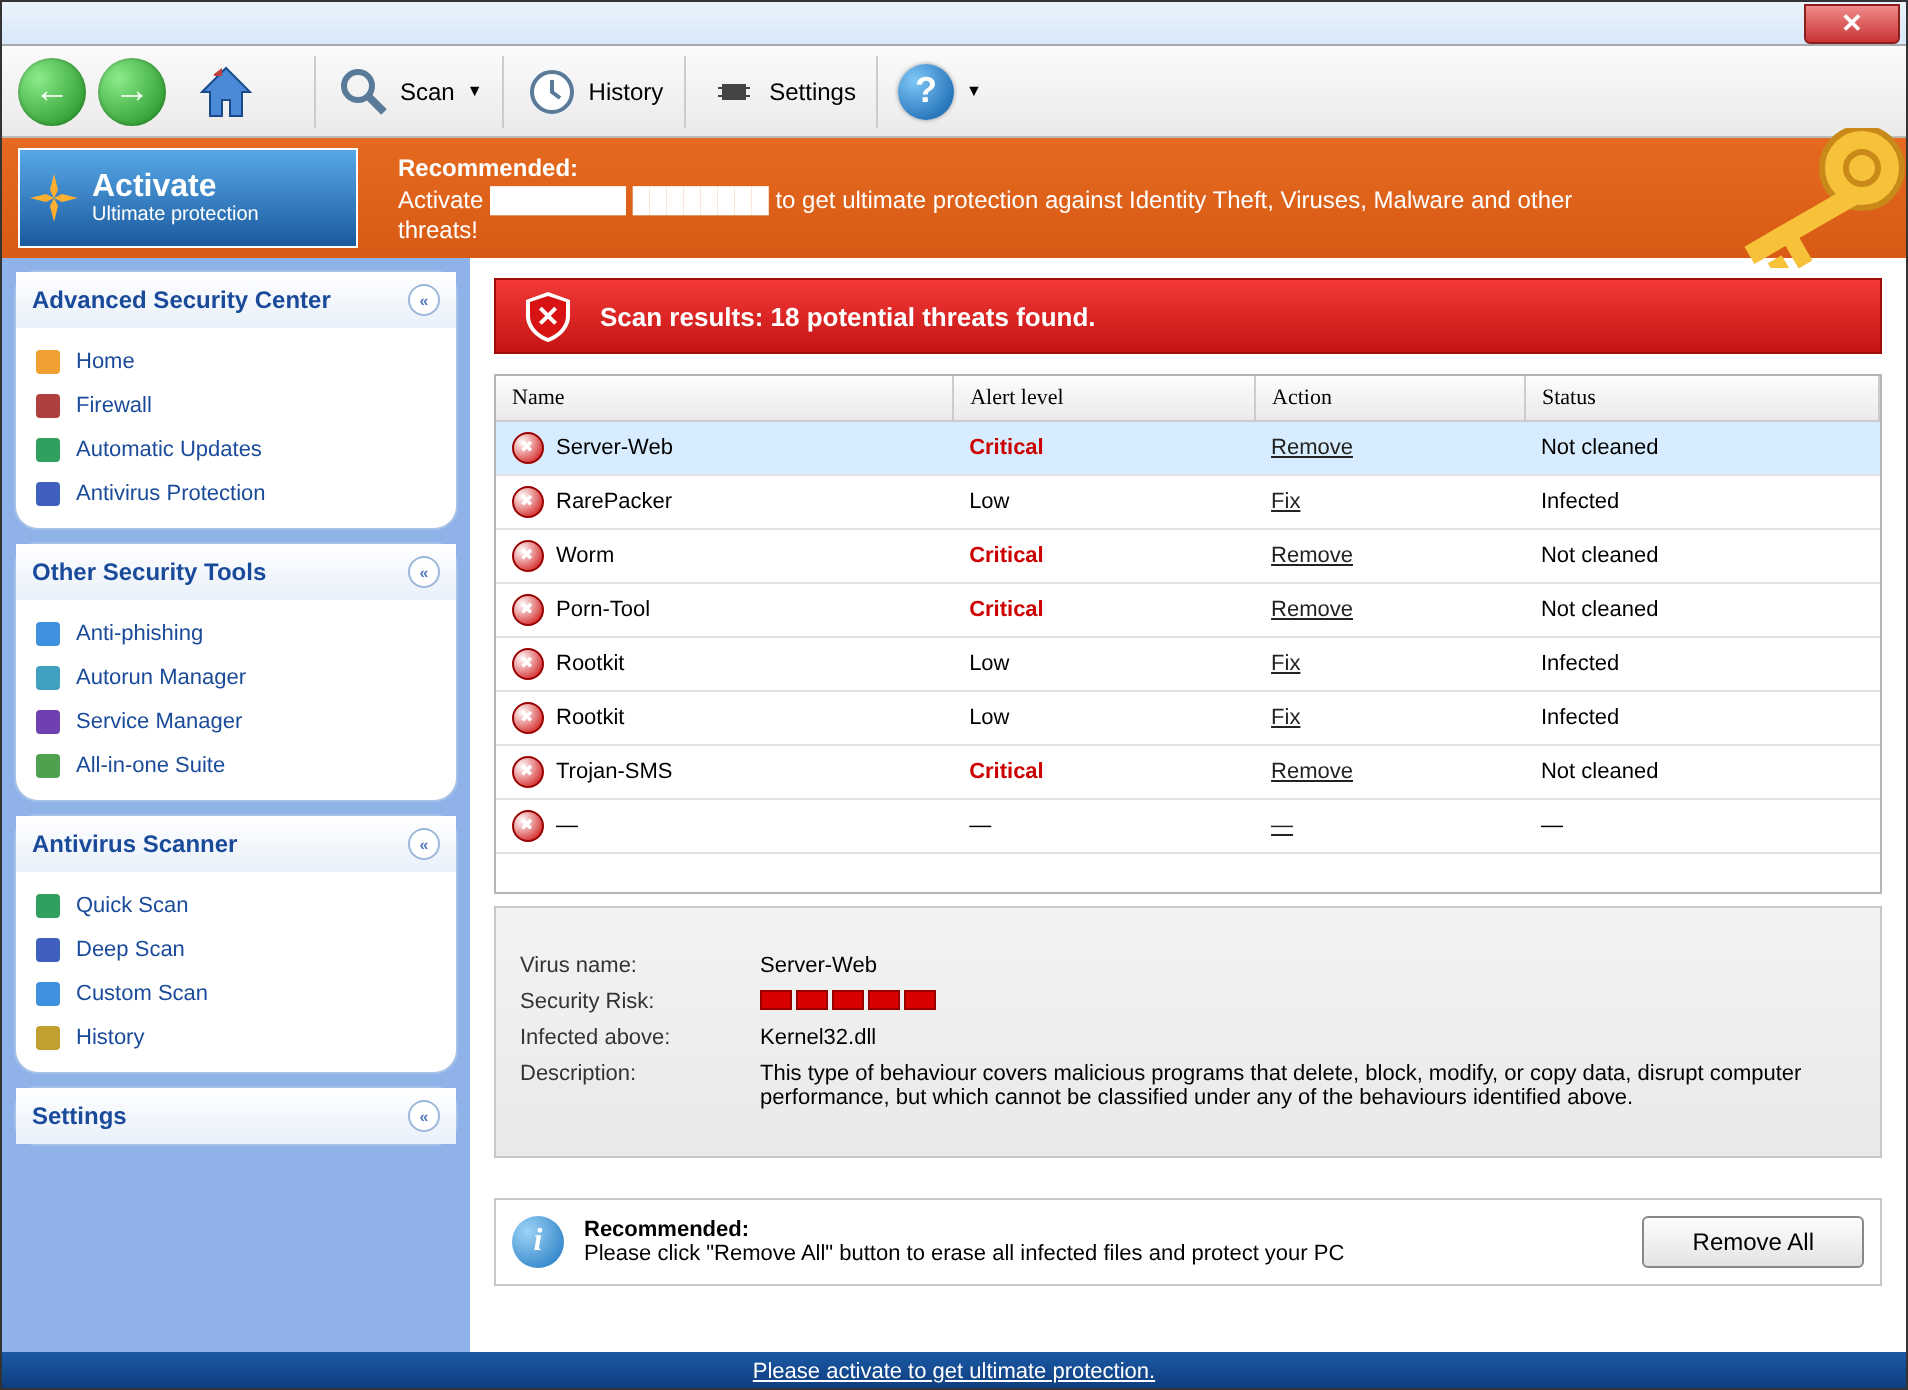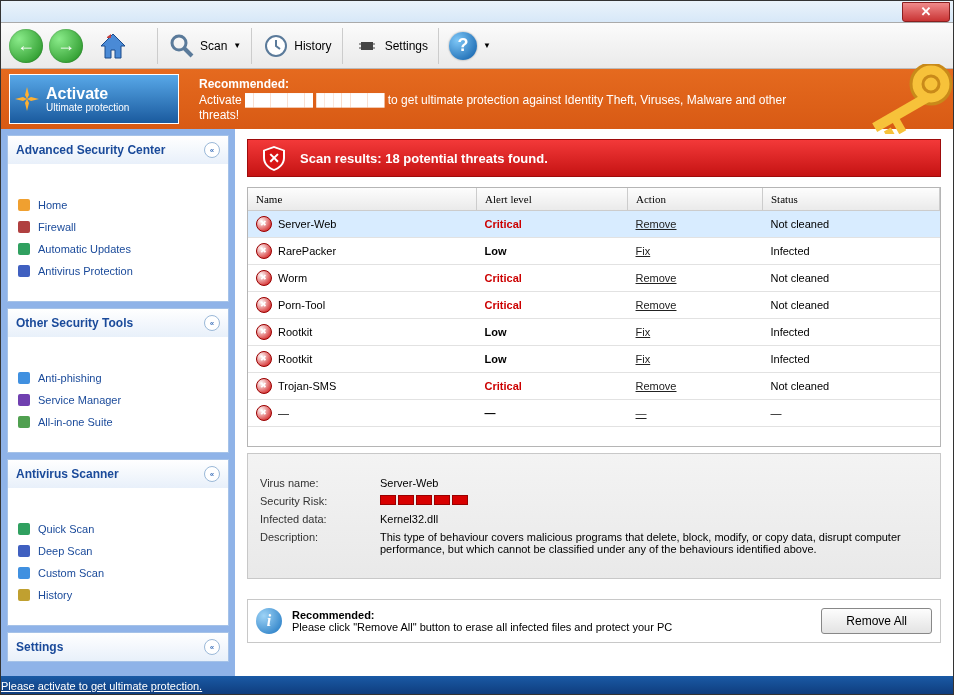--- a/index.html
+++ b/index.html
@@ -17,49 +17,49 @@
 .orangebar { height: 60px; background: linear-gradient(to bottom, #e56a1f, #d85a14); display:flex; color:#fff; position:relative; }
 .activate-box { width: 170px; margin: 5px 0 5px 8px; background: linear-gradient(to bottom, #58a8e8, #1a5a9e); border: 1px solid #fff; display:flex; align-items:center; padding: 4px; gap:6px; cursor:pointer;}
 .activate-box .star { width:26px;height:26px;}
 .activate-box .t1 { font-size:16px; font-weight:bold; line-height:1;}
 .activate-box .t2 { font-size:10px; }
 .recomm { padding: 8px 20px; font-size:12px; line-height:1.3; max-width: 640px;}
 .recomm b { font-size:12px; }
 .keyart { position:absolute; right:0; top:-5px; width:130px; height:70px; overflow:hidden;}
 .layout { display:flex; height: calc(695px - 22px - 46px - 60px - 20px); }
 .sidebar { width: 234px; background: #8fb3e8; padding: 6px; }
-.sidepanel { background: #fff; border: 1px solid #a5c2e8; border-radius: 0; margin-bottom: 6px; }
+.sidepanel { background: #fff; border: 1px solid #a5c2e8; border-radius: 12px; margin-bottom: 6px; }
 .sidehdr { background: linear-gradient(to bottom, #fff, #e8f0fa); padding: 6px 8px; color: #1a4a9a; font-weight: bold; font-size:12px; display:flex; justify-content:space-between; align-items:center; cursor:pointer;}
 .sidehdr .exp { width:16px;height:16px;border:1px solid #9ab8d8;border-radius:50%;background:#fff;display:flex;align-items:center;justify-content:center;font-size:8px;color:#4a7abf;}
-.sideitems { padding: 19px 6px; margin-top: 11px; }
+.sideitems { padding: 6px 6px; }
 .sideitem { display:flex; align-items:center; gap:6px; padding: 3px 2px; color:#1a4a9a; font-size:11px; cursor:pointer;}
 .sideitem .ico { width:16px; height:16px; flex-shrink:0;}
 .content { flex:1; background:#fff; padding: 10px 12px 4px 12px; display:flex; flex-direction:column; overflow:hidden;}
 .alertbar { height:38px; background: linear-gradient(to bottom, #f33939, #c51313); border:1px solid #9e0b0b; display:flex; align-items:center; padding: 0 12px; gap:12px; color:#fff; font-weight:bold; font-size:13px; margin-bottom: 10px;}
 .shield { width:28px;height:28px;}
 .table-wrap { border:1px solid #b5b5b5; height: 260px; overflow-y:auto; margin-bottom:6px;}
 table { width:100%; border-collapse: collapse; font-size:11px;}
 th { text-align:left; background: linear-gradient(to bottom, #fdfdfd, #eaeaea); border-right:1px solid #ccc; border-bottom:1px solid #ccc; padding: 5px 8px; font-weight:normal;font-family:Liberation Serif, serif;}
 td { border-bottom:1px solid #e2e2e2; padding: 5px 8px; vertical-align:middle;}
 tr.sel td { background: #d8ecff; }
 .tname { display:flex; align-items:center; gap:6px;}
 .vico { width:16px;height:16px; border-radius:50%; background:radial-gradient(circle at 30% 30%, #fff, #c00); border:1px solid #900; position:relative;}
 .vico:after { content:"✖"; font-size:8px; color:#fff; position:absolute; left:3px; top:2px;}
 .crit { color:#c00; font-weight:bold;}
-.low { font-weight:bold;}
+.low { font-weight:normal;}
 .act { text-decoration: underline; color:#222; cursor:pointer;}
 .details { background: linear-gradient(to bottom, #f3f3f3, #e9e9e9); border:1px solid #c8c8c8; padding: 20px 12px; font-size:11px; margin-bottom:20px;}
 .details .row { display:flex; padding:3px 0;}
 .details .lbl { width:120px; color:#333;}
 .riskbar { display:flex; gap:2px;}
 .riskbar span { width:16px; height:10px; background:#d80000; border:1px solid #900;}
 .bottombar { background:#fff; border:1px solid #c8c8c8; padding:8px; display:flex; align-items:center; gap:10px;}
 .info-ico { width:26px;height:26px;border-radius:50%;background:radial-gradient(circle at 30% 30%, #9dd3f6, #1b74c0); color:#fff; font-weight:bold; display:flex;align-items:center;justify-content:center;font-size:16px; font-family:Georgia,serif; font-style:italic;}
 .remove-btn { margin-left:auto; padding: 5px 24px; background:linear-gradient(to bottom,#fdfdfd,#e3e3e3); border:1px solid #888; border-radius:3px; font-size:12px; cursor:pointer;}
-.footer { height:20px; background: linear-gradient(to bottom, #1a5aa5, #0e3a7a); color:#fff; font-size:11px; display:flex; align-items:center; }
+.footer { height:20px; background: linear-gradient(to bottom, #1a5aa5, #0e3a7a); color:#fff; font-size:11px; display:flex; align-items:center; justify-content:center;}
 .footer a { color:#fff; text-decoration:underline;}
 .arrow-l, .arrow-r { color:#fff; font-size:18px; font-weight:bold;}
 </style>
 </head>
 <body>
 
 <div class="titlebar">
   <div class="winbtn">✕</div>
 </div>
 
@@ -172,20 +172,26 @@
       </div>
       <div class="sideitems" id="p2items">
           <div class="sideitem">
             <svg class="ico" viewBox="0 0 16 16">
               <rect x="2" y="2" width="12" height="12" rx="2" fill="#4090e0"></rect>
             </svg>
             <span>Anti-phishing</span>
           </div>
           <div class="sideitem">
             <svg class="ico" viewBox="0 0 16 16">
+              <rect x="2" y="2" width="12" height="12" rx="2" fill="#40a0c0"></rect>
+            </svg>
+            <span>Autorun Manager</span>
+          </div>
+          <div class="sideitem">
+            <svg class="ico" viewBox="0 0 16 16">
               <rect x="2" y="2" width="12" height="12" rx="2" fill="#7040b0"></rect>
             </svg>
             <span>Service Manager</span>
           </div>
           <div class="sideitem">
             <svg class="ico" viewBox="0 0 16 16">
               <rect x="2" y="2" width="12" height="12" rx="2" fill="#50a050"></rect>
             </svg>
             <span>All-in-one Suite</span>
           </div>
@@ -353,21 +359,21 @@
           <div class="lbl">Security Risk:</div>
           <div class="riskbar">
             <span></span>
             <span></span>
             <span></span>
             <span></span>
             <span></span>
           </div>
         </div>
       <div class="row">
-          <div class="lbl">Infected data:</div>
+          <div class="lbl">Infected above:</div>
           <div>Kernel32.dll</div>
         </div>
       <div class="row">
           <div class="lbl">Description:</div>
           <div style="flex:1">This type of behaviour covers malicious programs that delete, block, modify, or copy data, disrupt computer performance, but which cannot be classified under any of the behaviours identified above.</div>
         </div>
     </div>
 
     <div class="bottombar">
       <div class="info-ico">i</div>

